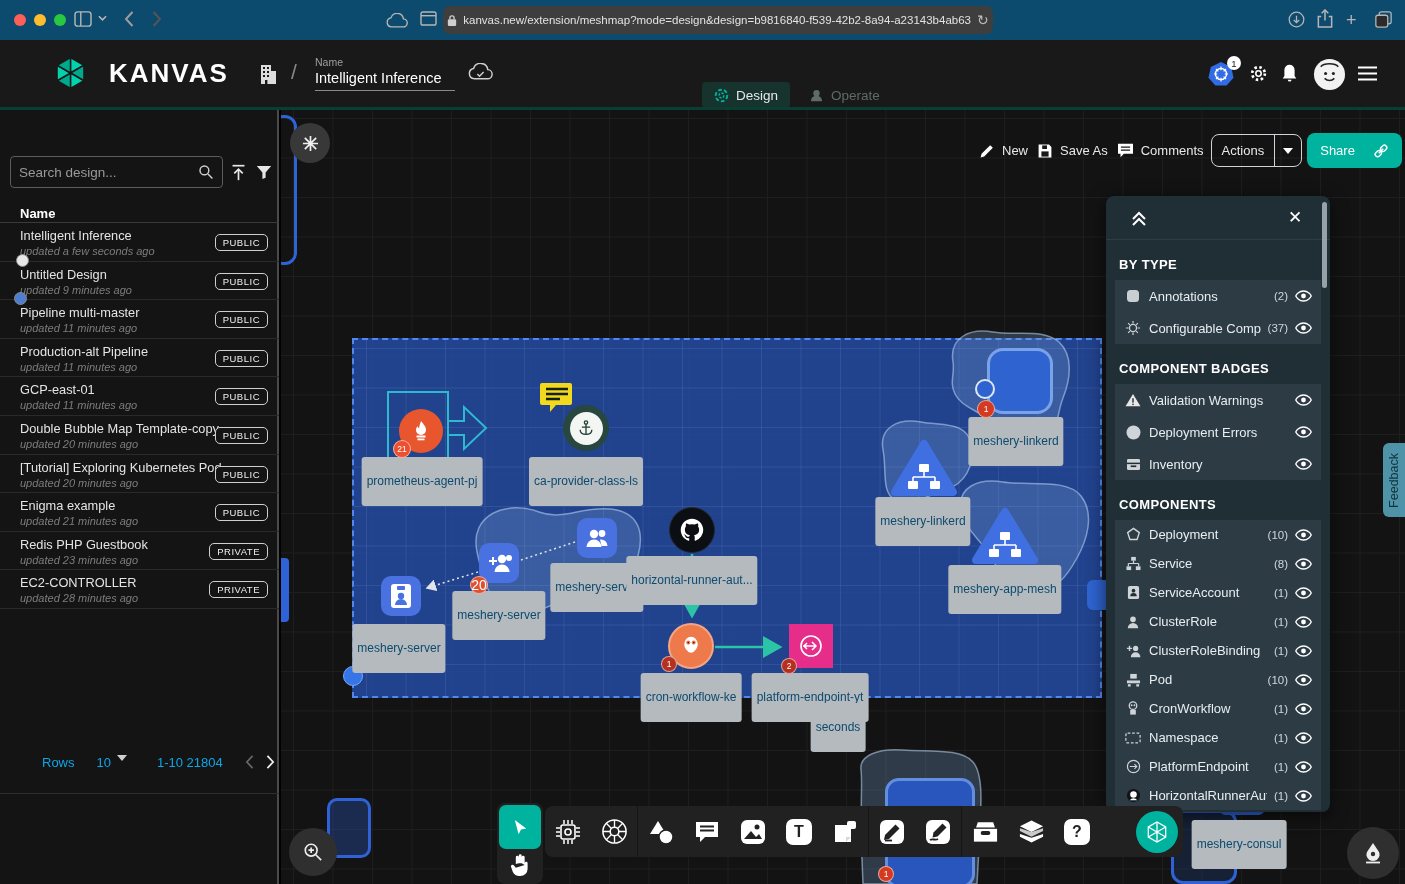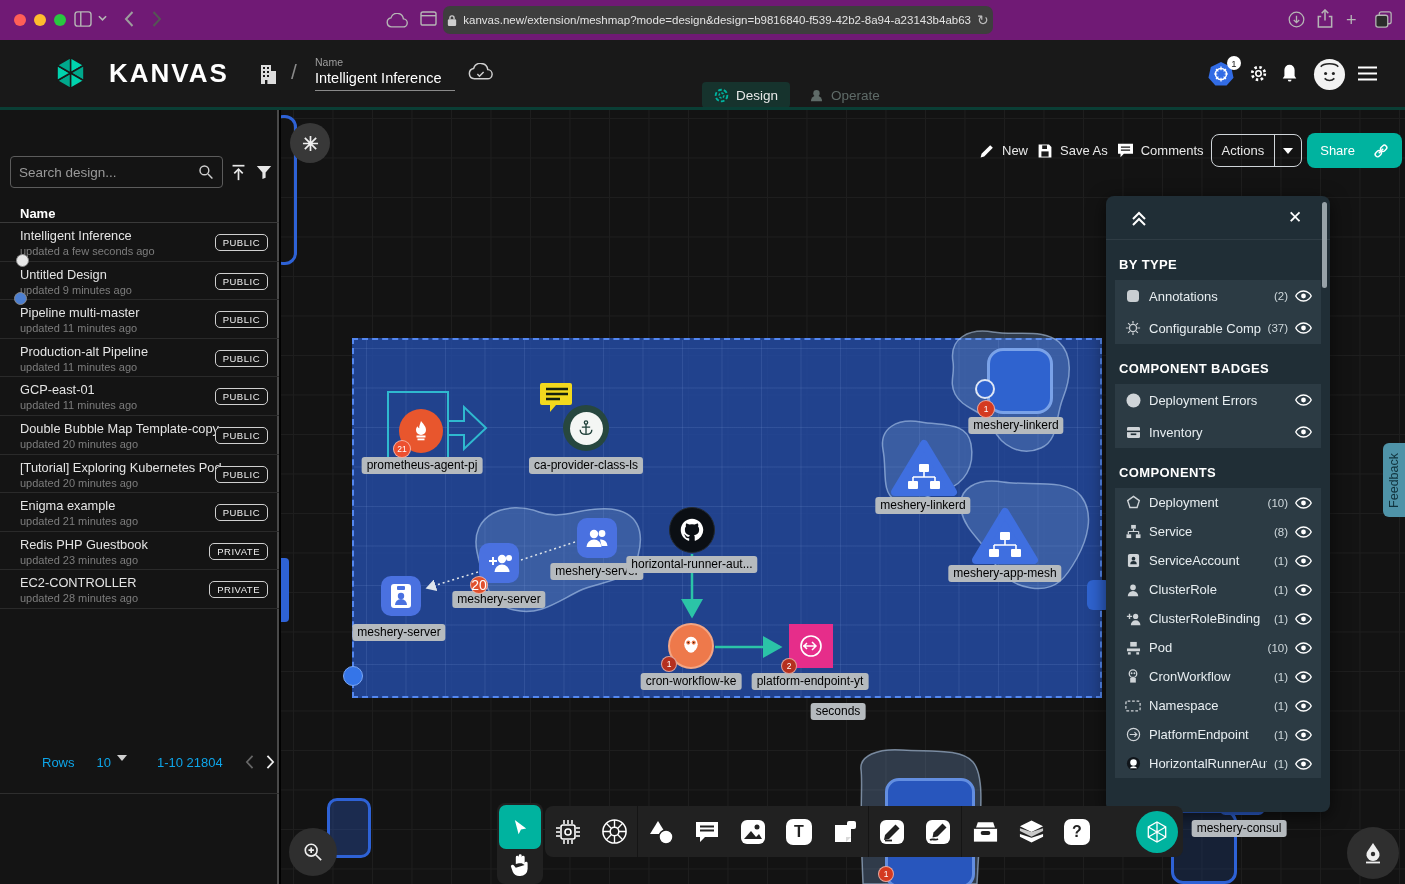--- a/index.html
+++ b/index.html
@@ -1,39 +1,39 @@
 <!DOCTYPE html>
 <html><head>
 <meta charset="utf-8">
 <style>
 *{margin:0;padding:0;box-sizing:border-box}
 html,body{width:1405px;height:884px;background:#000;font-family:"Liberation Sans",sans-serif;overflow:hidden;color:#e8e8e8}
 body{position:relative}
 .abs{position:absolute}
 svg{display:block}
-#chrome{position:absolute;left:0;top:0;width:1405px;height:40px;background:#701a75}
+#chrome{position:absolute;left:0;top:0;width:1405px;height:40px;background:#0c4a6e}
 .tl{position:absolute;top:14px;width:12px;height:12px;border-radius:50%}
 #urlbar{position:absolute;left:443px;top:6px;width:550px;height:28px;background:#3e3e3e;border-radius:7px;display:flex;align-items:center;justify-content:center;gap:6px;color:#e3e3e3;font-size:11.5px;white-space:nowrap}
 .cico{position:absolute;top:11px;color:#b5b5b5}
 #appheader{position:absolute;left:0;top:40px;width:1405px;height:67px;background:#191919}
 #accentline{position:absolute;left:0;top:107px;width:1405px;height:3px;background:#0a3e35}
 .tab{position:absolute;top:42px;height:26px;border-radius:4px;display:flex;align-items:center;gap:7px;padding:0 12px;font-size:13.5px}
 #sidebar{position:absolute;left:0;top:110px;width:279px;height:774px;background:#141414;border-right:2px solid #4a4a4a}
 #sbtitle{position:absolute;left:0;top:0;width:100%;height:41px;background:#060606;display:flex;align-items:center;justify-content:center;font-size:13px;letter-spacing:1px;color:#fff}
 #searchbox{position:absolute;left:10px;top:46px;width:213px;height:32px;border:1px solid #5c5c5c;border-radius:4px;background:transparent;display:flex;align-items:center;padding:0 8px}
 #searchbox input{flex:1;background:transparent;border:none;outline:none;color:#ddd;font-size:13.5px;font-family:inherit}
 #searchbox input::placeholder{color:#9a9a9a}
 .srow{position:relative;height:38.6px;border-bottom:1px solid #2a2a2a;padding:5px 12px 0 20px}
 .sname{font-size:12.8px;color:#e4e4e4;white-space:nowrap;overflow:hidden;max-width:208px}
-.supd{font-size:11px;color:#7d7d7d;margin-top:2px}
+.supd{font-size:11px;color:#7d7d7d;font-style:italic;margin-top:2px}
 .sbadge{position:absolute;right:11px;top:11px;border:1px solid #cfcfcf;border-radius:5px;font-size:9.5px;padding:2px 7px;color:#eee;letter-spacing:.5px;background:#141414}
 #canvas{position:absolute;left:281px;top:110px;width:1124px;height:774px;background-color:#131313;background-image:linear-gradient(#1e1e1e 1px,transparent 1px),linear-gradient(90deg,#1e1e1e 1px,transparent 1px);background-size:39.5px 39.5px;background-position:12px 8px;overflow:hidden}
 #selection{position:absolute;left:71px;top:228px;width:750px;height:360px;background:rgba(37,77,168,.82);border:2px dashed #5387f0}
 #selection:before{content:"";position:absolute;inset:0;background-image:linear-gradient(rgba(140,170,230,.15) 1px,transparent 1px),linear-gradient(90deg,rgba(140,170,230,.15) 1px,transparent 1px);background-size:39.5px 39.5px;background-position:12px 8px}
-.nlabel{position:absolute;transform:translateX(-50%);background:#b5babe;color:#000000;font-size:12px;padding:0 5px;border-radius:3px;line-height:17px;white-space:nowrap;z-index:6}
+.nlabel{position:absolute;transform:translateX(-50%);background:#b5babe;color:#0c4a6e;font-size:12px;padding:16px 5px;border-radius:3px;line-height:17px;white-space:nowrap;z-index:6}
 .nbadge{position:absolute;border-radius:50%;color:#fff;display:flex;align-items:center;justify-content:center;z-index:7;border:1px solid rgba(255,255,255,.55)}
 .node{position:absolute;z-index:5;display:flex;align-items:center;justify-content:center}
 .bluesq{background:#4a71e0;border-radius:10px;width:40px;height:40px}
 .circ{border-radius:50%}
 #rpanel{position:absolute;left:1106px;top:196px;width:224px;height:616px;background:#202e36;border-radius:8px;box-shadow:0 4px 18px rgba(0,0,0,.6);z-index:20;overflow:hidden}
 #rpanelhead{height:44px;border-bottom:1px solid rgba(255,255,255,.07);position:relative}
 .psec{font-size:13px;font-weight:bold;color:#fff;letter-spacing:.4px;margin:17px 0 8px 13px}
 .pgroup{background:#2c3b44;border-radius:0;margin:0 9px}
 .prow{display:flex;align-items:center;height:32px;padding:0 9px;gap:7px}
 .prow .plabel{font-size:13px;color:#e8eef1;white-space:nowrap;overflow:hidden;flex:1}
@@ -568,20 +568,36 @@
             <path d="M11 1C5 1 1.6 6 1 7.5 1.6 9 5 14 11 14s9.4-5 10-6.5C20.4 6 17 1 11 1z" fill="none" stroke="#fff" stroke-width="1.7"></path>
             <circle cx="11" cy="7.5" r="3.1" fill="#fff"></circle>
           </svg>
         </span>
     </div>
   </div>
   <div class="psec">COMPONENT BADGES</div>
   <div class="pgroup">
     <div class="prow">
       <span class="picon">
+          <svg width="16" height="14" viewBox="0 0 18 16">
+            <path d="M9 1L17.5 15H.5z" fill="#e8e8e8"></path>
+            <rect x="8.2" y="6" width="1.6" height="5" fill="#202e36"></rect>
+            <rect x="8.2" y="12.2" width="1.6" height="1.6" fill="#202e36"></rect>
+          </svg>
+        </span>
+      <span class="plabel">Validation Warnings</span>
+      <span>
+          <svg width="17" height="12" viewBox="0 0 22 15">
+            <path d="M11 1C5 1 1.6 6 1 7.5 1.6 9 5 14 11 14s9.4-5 10-6.5C20.4 6 17 1 11 1z" fill="none" stroke="#fff" stroke-width="1.7"></path>
+            <circle cx="11" cy="7.5" r="3.1" fill="#fff"></circle>
+          </svg>
+        </span>
+    </div>
+    <div class="prow">
+      <span class="picon">
           <svg width="15" height="15" viewBox="0 0 15 15">
             <circle cx="7.5" cy="7.5" r="7" fill="#cfd4d8"></circle>
           </svg>
         </span>
       <span class="plabel">Deployment Errors</span>
       <span>
           <svg width="17" height="12" viewBox="0 0 22 15">
             <path d="M11 1C5 1 1.6 6 1 7.5 1.6 9 5 14 11 14s9.4-5 10-6.5C20.4 6 17 1 11 1z" fill="none" stroke="#fff" stroke-width="1.7"></path>
             <circle cx="11" cy="7.5" r="3.1" fill="#fff"></circle>
           </svg>

